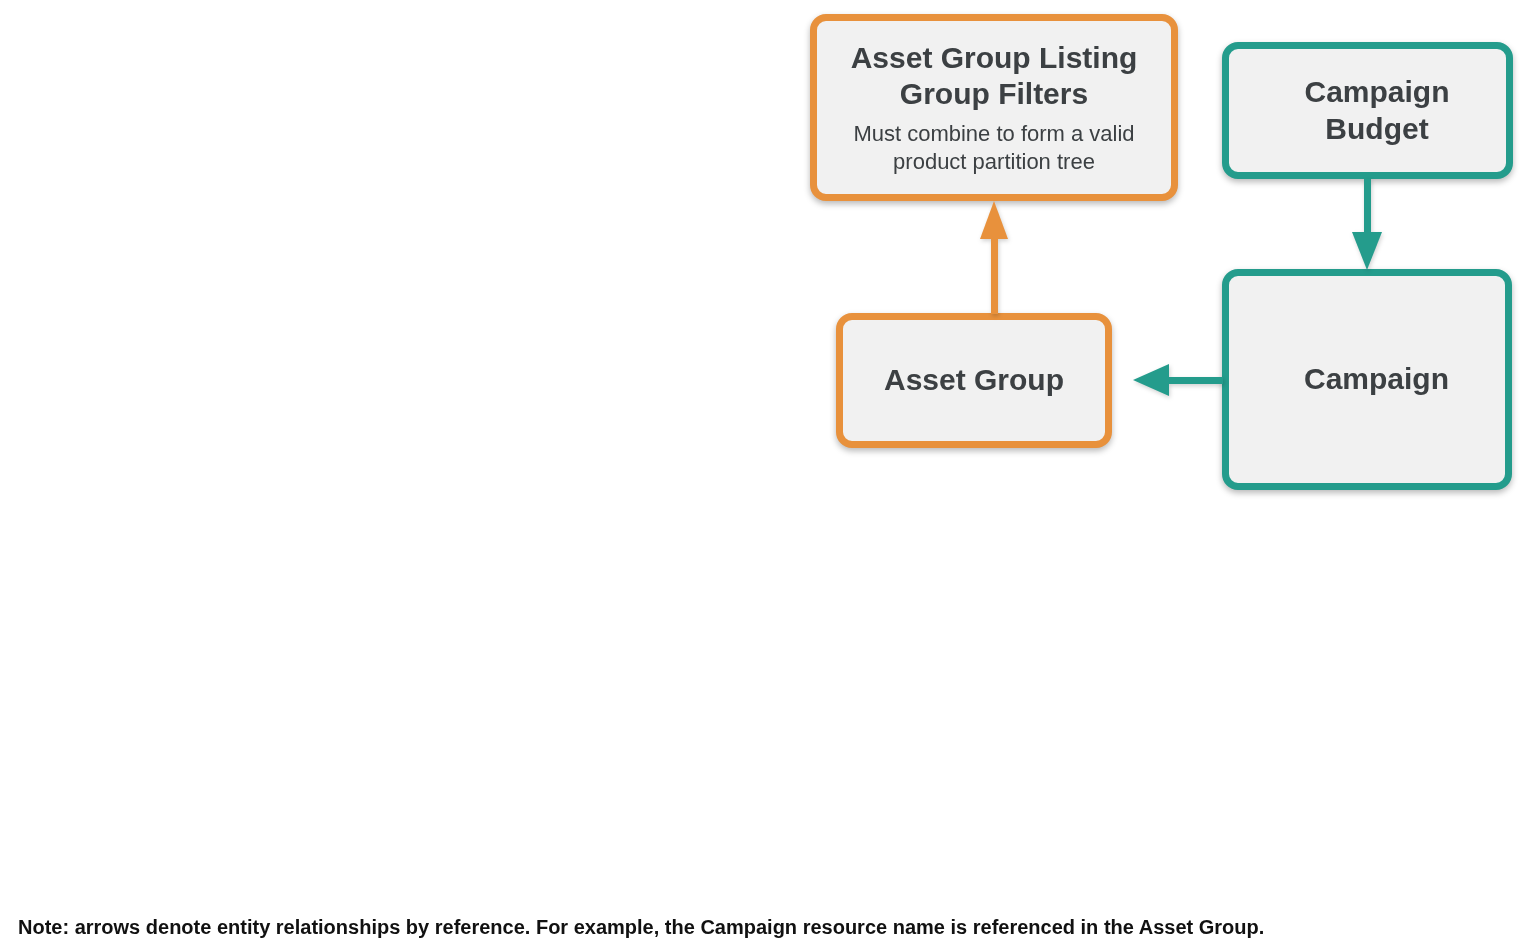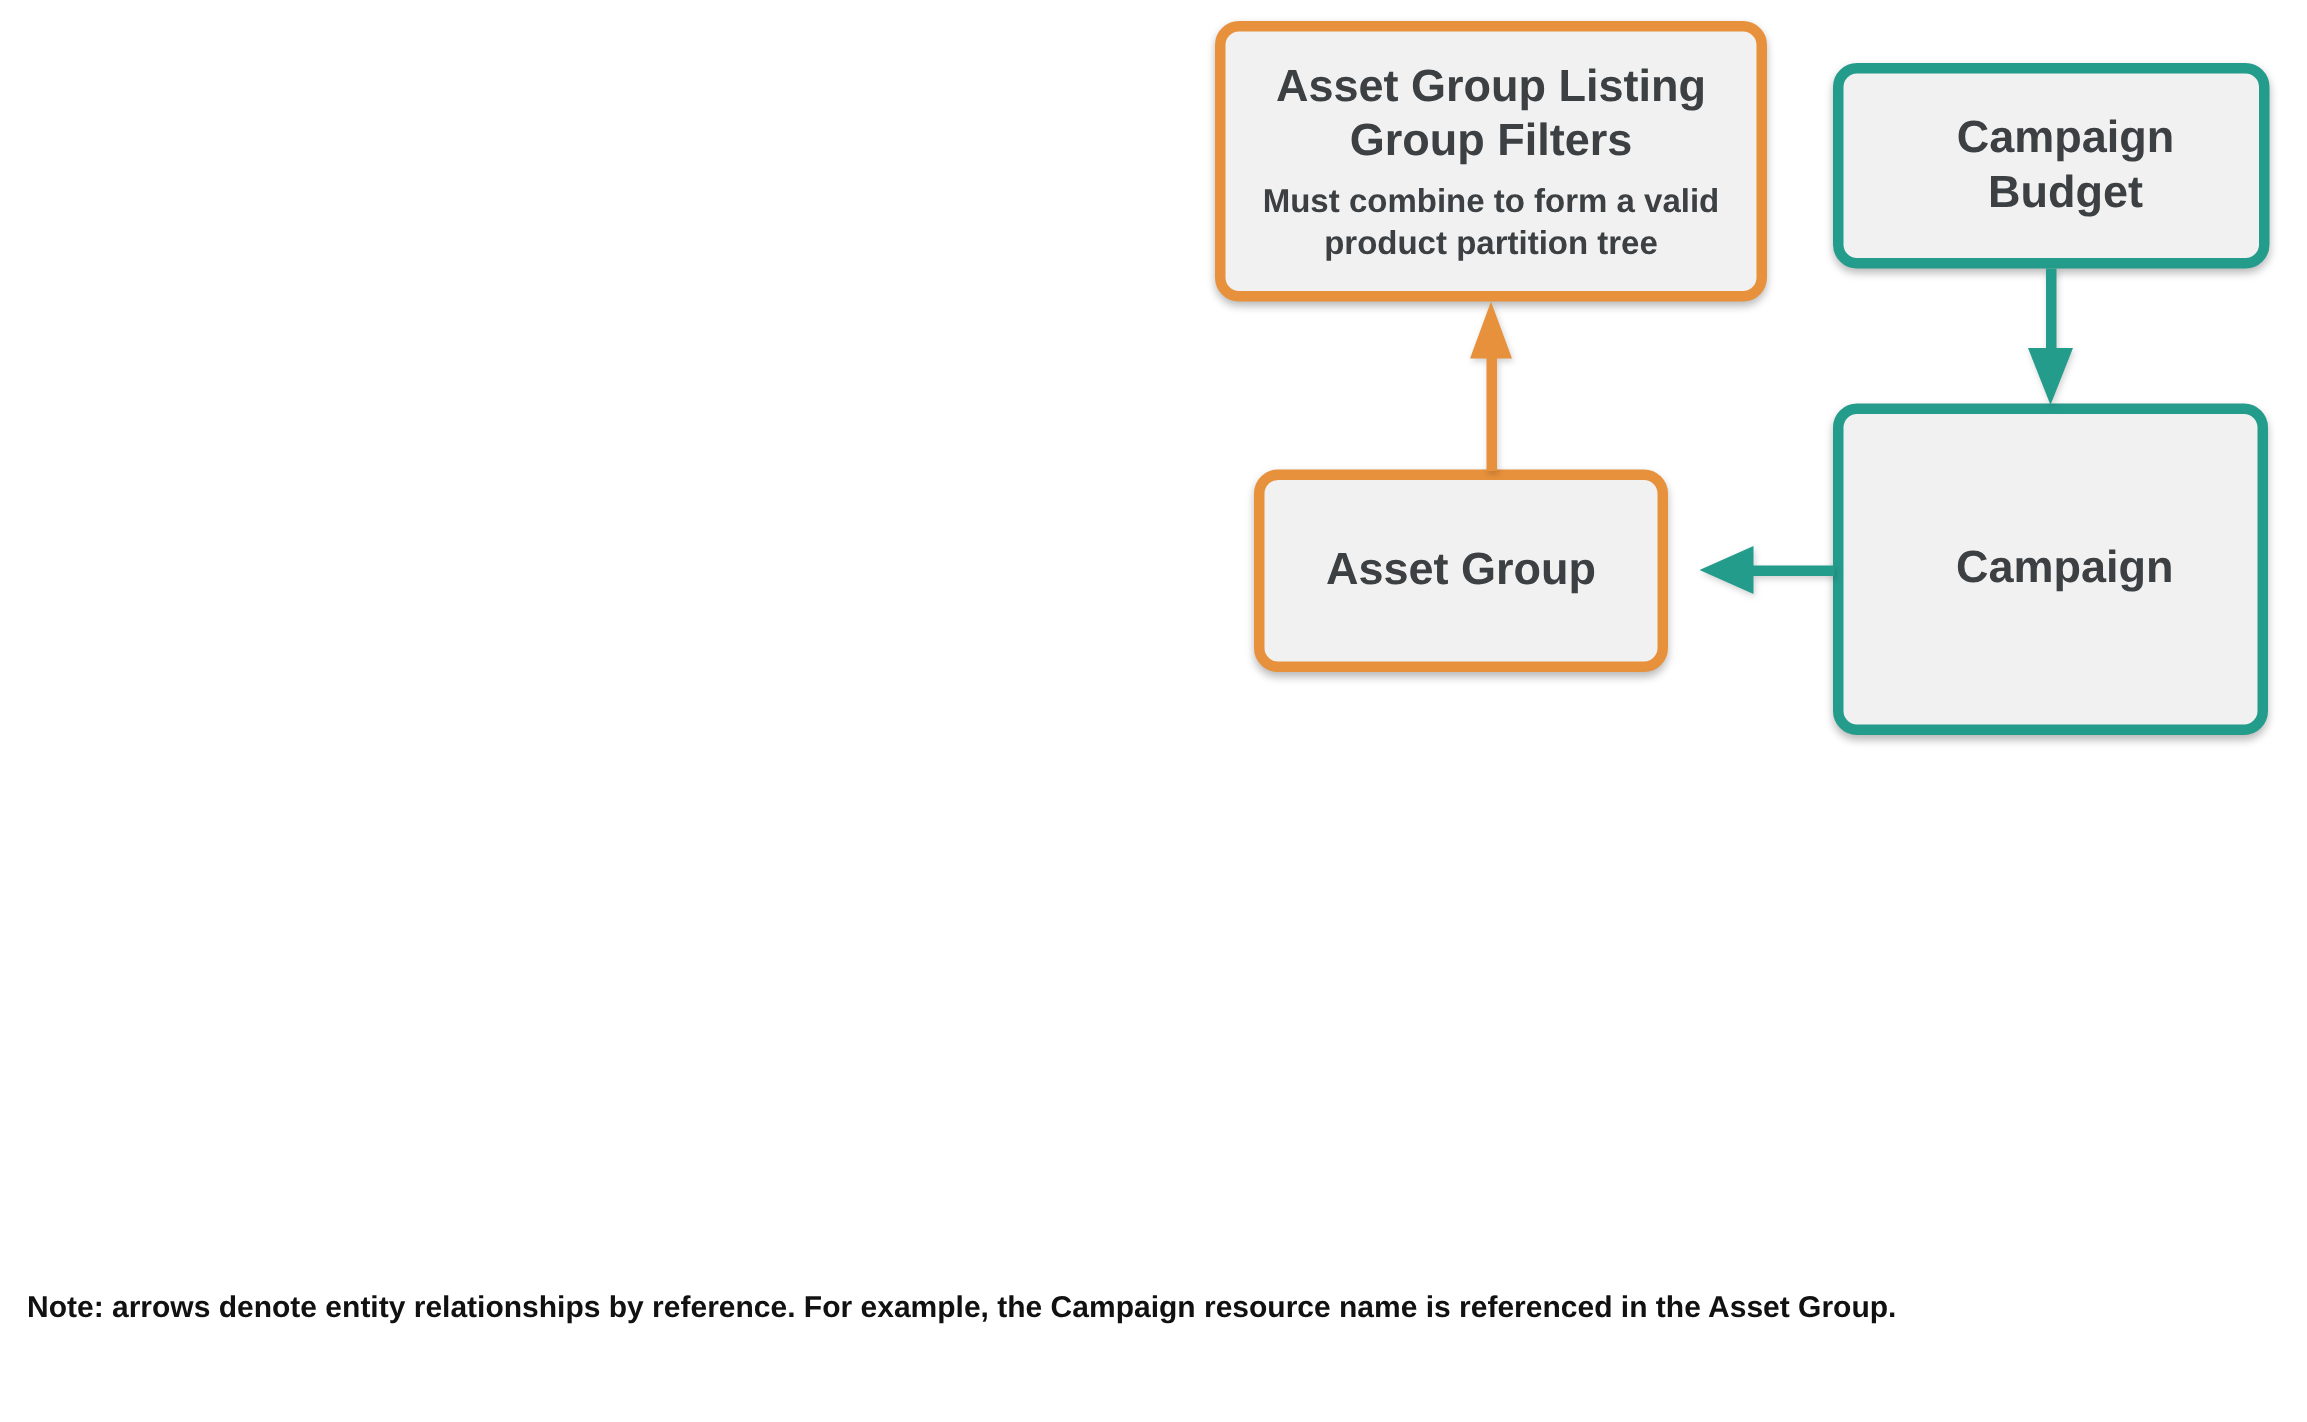--- a/index.html
+++ b/index.html
@@ -32,21 +32,21 @@
 
   .node .title{
     color:var(--text);
     font-weight:700;
     font-size:30px;
     line-height:1.22;
     white-space:pre-line;
   }
   .node .subtitle{
     color:var(--text);
-    font-weight:700;
+    font-weight:400;
     font-size:22px;
     line-height:1.26;
     white-space:pre-line;
   }
 
   
   .box-listing-filters{left:810px;top:14px;width:368px;height:187px;}
   .box-campaign-budget{left:1222px;top:42px;width:291px;height:137px;}
   .box-asset-group{left:836px;top:313px;width:276px;height:135px;}
   .box-campaign{left:1222px;top:269px;width:290px;height:221px;}
@@ -67,21 +67,21 @@
   .arrow-down .head{left:13px;bottom:0;border-left:15px solid transparent;border-right:15px solid transparent;border-top:38px solid var(--teal);}
 
   
   .arrow-left{left:1133px;top:362px;width:90px;height:36px;}
   .arrow-left .line{left:32px;top:14.5px;width:58px;height:7px;background:var(--teal);}
   .arrow-left .head{left:0;top:2px;border-top:16px solid transparent;border-bottom:16px solid transparent;border-right:36px solid var(--teal);}
 
   .footnote{
     position:absolute;
     left:18px;
-    top:860px;
+    top:915px;
     width:1500px;
     color:var(--note-text);
     font-weight:700;
     font-size:20px;
     line-height:1.2;
   }
 </style>
 </head>
 <body>
 

